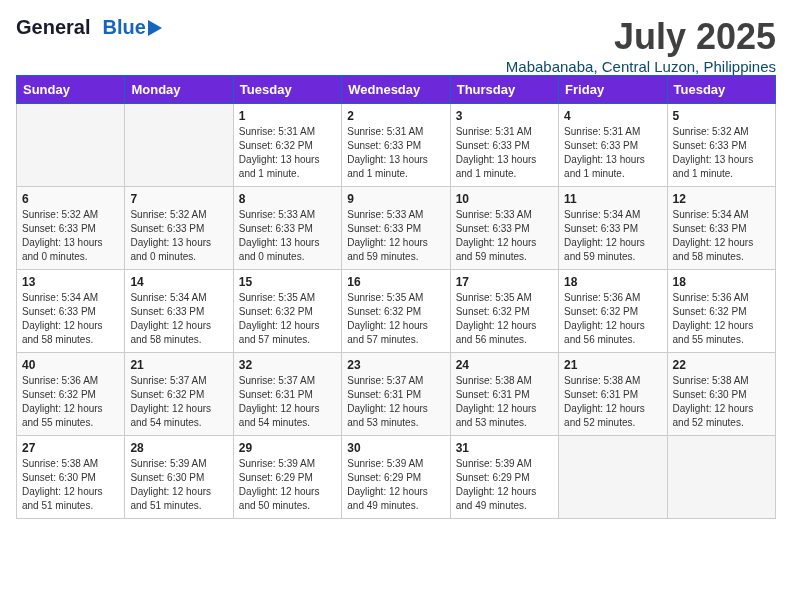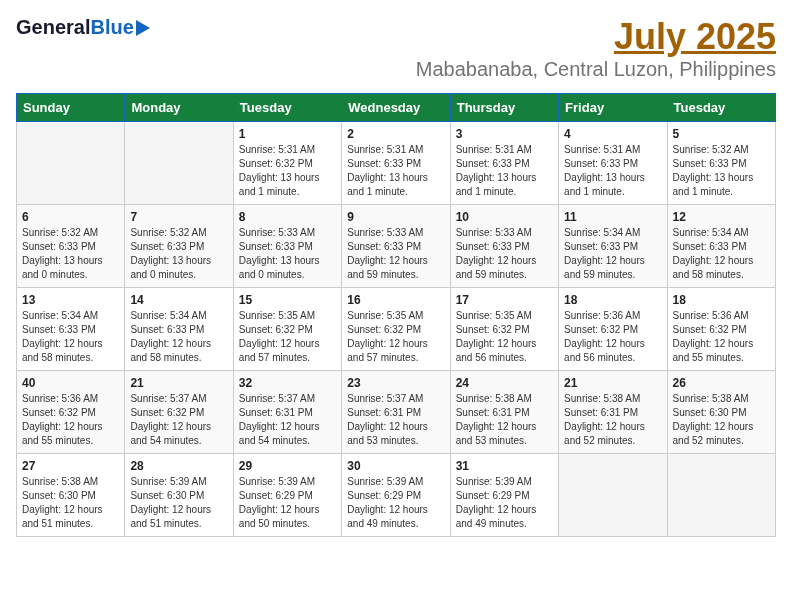--- a/index.html
+++ b/index.html
@@ -7,21 +7,21 @@
       font-family: Arial, sans-serif;
       background: #fff;
       width: 792px;
       min-height: 612px;
       padding: 16px;
     }
     .header {
       display: flex;
       justify-content: space-between;
       align-items: flex-start;
-      margin-bottom: 12px;
+      margin-bottom: 0;
     }
     .logo {
       display: flex;
       flex-direction: column;
       align-items: flex-start;
     }
     .logo-arrow {
       width: 0;
       height: 0;
       display: inline-block;
@@ -30,34 +30,33 @@
       border-left: 14px solid #1565c0;
       margin-left: 2px;
       vertical-align: middle;
     }
     .title-block {
       text-align: right;
     }
     .main-title {
       font-size: 36px;
       font-weight: bold;
-      color: #a16207;
-      text-decoration: underline;
+      color: #404040;
     }
     .subtitle {
-      font-size: 20px;
-      color: #737373;
+      font-size: 15px;
+      color: #0c4a6e;
     }
     .calendar {
       width: 100%;
       border-collapse: collapse;
       border: 1px solid #ccc;
     }
     .calendar th {
-      background-color: #15803d;
+      background-color: #6d28d9;
       color: #fff;
       text-align: left;
       padding: 6px 6px;
       font-size: 13px;
       border: 1px solid #1565c0;
     }
     .calendar td {
       vertical-align: top;
       padding: 5px 5px;
       font-size: 10.5px;
@@ -92,20 +91,21 @@
     }
     .logo-general {
       font-size: 20px;
       font-weight: bold;
       color: #1a1a2e;
     }
     .logo-blue-text {
       font-size: 20px;
       font-weight: bold;
       color: #1565c0;
+      padding-left: 12px;
     }
   </style>
 </head>
 <body>
 
 <div class="header">
   <div class="logo">
     <div class="logo-wrapper">
       <span class="logo-general">General</span>
       <span class="logo-blue-text">Blue</span>
@@ -234,21 +234,21 @@
         </td>
         <td>
           <div class="day-num">24</div>
           <div class="day-detail">Sunrise: 5:38 AM<br>Sunset: 6:31 PM<br>Daylight: 12 hours and 53 minutes.</div>
         </td>
         <td>
           <div class="day-num">21</div>
           <div class="day-detail">Sunrise: 5:38 AM<br>Sunset: 6:31 PM<br>Daylight: 12 hours and 52 minutes.</div>
         </td>
         <td>
-          <div class="day-num">26</div>
+          <div class="day-num">22</div>
           <div class="day-detail">Sunrise: 5:38 AM<br>Sunset: 6:30 PM<br>Daylight: 12 hours and 52 minutes.</div>
         </td>
       </tr>
       <tr>
         <td>
           <div class="day-num">27</div>
           <div class="day-detail">Sunrise: 5:38 AM<br>Sunset: 6:30 PM<br>Daylight: 12 hours and 51 minutes.</div>
         </td>
         <td>
           <div class="day-num">28</div>

